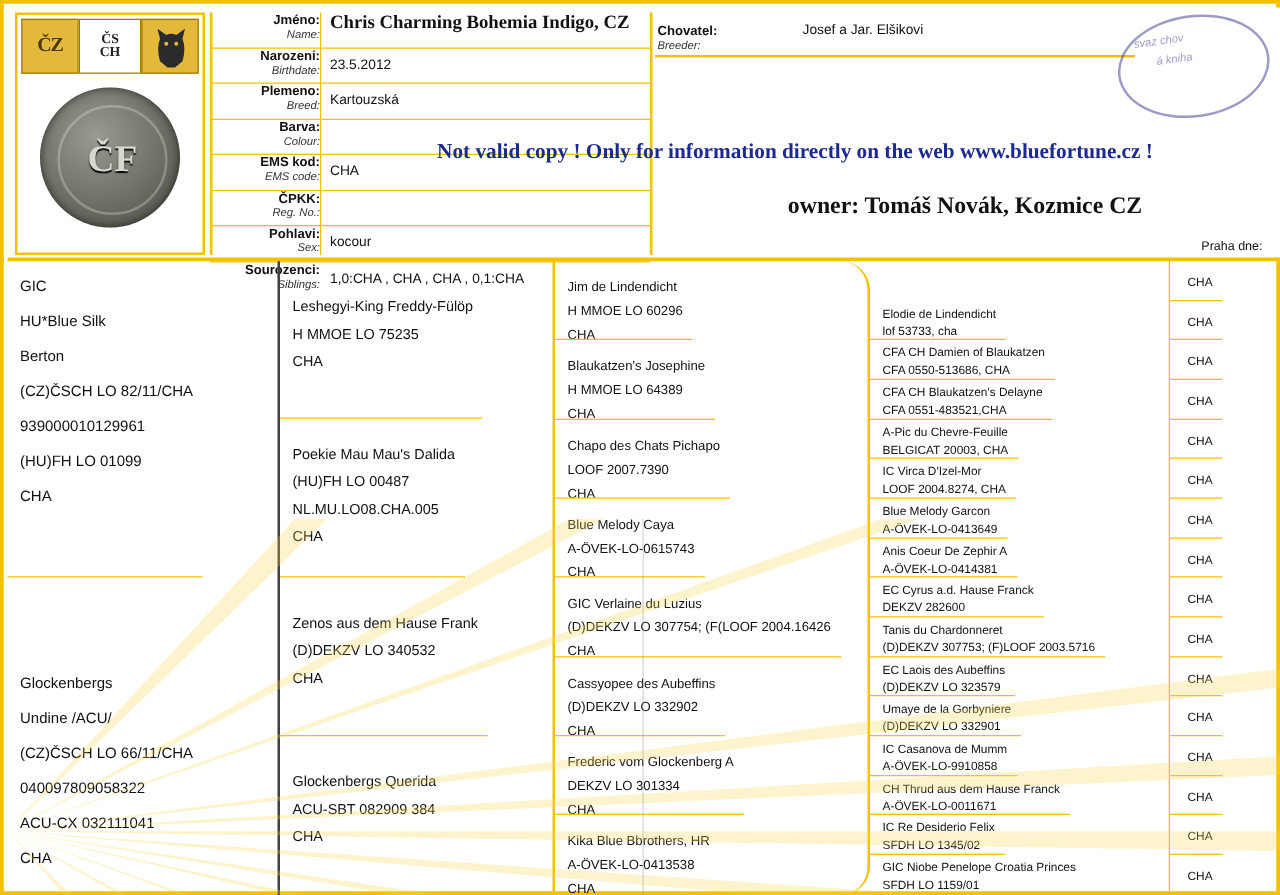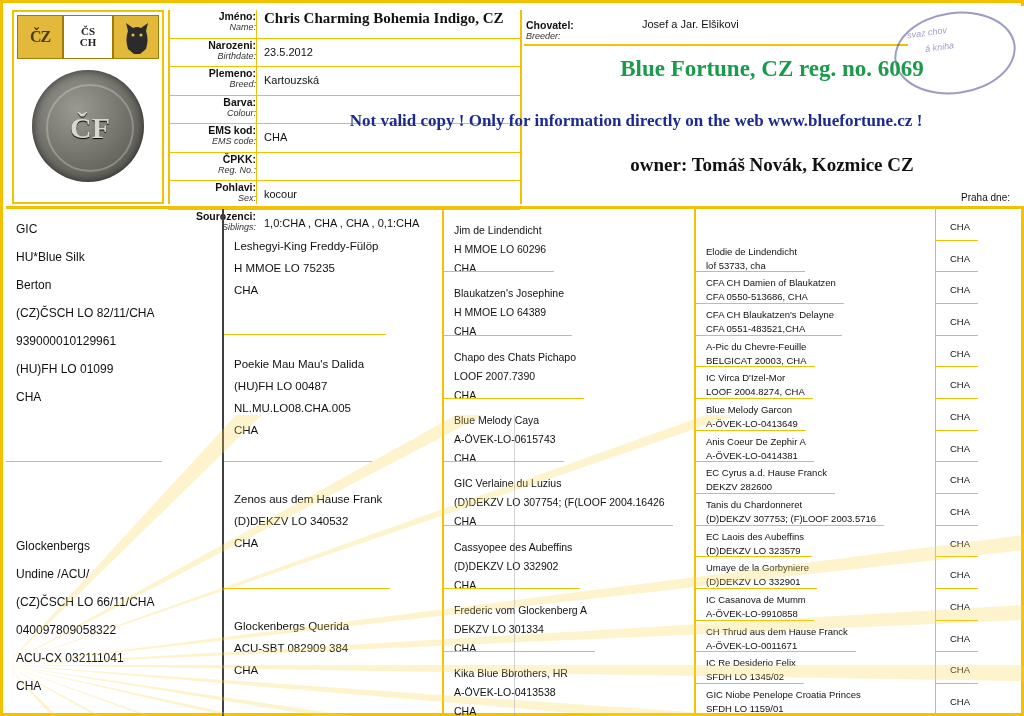--- a/index.html
+++ b/index.html
@@ -136,21 +136,21 @@
     position:absolute;right:14px;top:186px;font-size:10px;color:#111;
   }
 
   
   .ped{
     position:absolute;left:3px;top:206px;width:1018px;height:507px;
   }
   .col{position:absolute;top:0;height:507px;box-sizing:border-box;}
   .c1{left:0;width:218px;border-right:2px solid #404040;}
   .c2{left:218px;width:220px;border-right:2px solid #f2c200;}
-  .c3{left:438px;width:252px;border-right:2px solid #f2c200;}
+  .c3{left:438px;width:252px;border-right:2px solid #f2c200;border-radius:23px;}
   .c4{left:690px;width:240px;border-right:1px solid #f2c200;}
   .c5{left:930px;width:88px;}
 
   .cell{
     position:absolute;left:0;box-sizing:border-box;
     border-bottom:1px solid #f2c200;
     padding:6px 8px 0 10px;
     overflow:hidden;
   }
   .cell .ln{font-size:10.5px;color:#111;line-height:16px;white-space:nowrap;}
@@ -273,21 +273,20 @@
     </div>
     <div class="breeder-val">Josef a Jar. Elšikovi</div>
     <div class="breeder-ul"></div>
 
     <div class="stamp">
       <div class="s1">svaz chov</div>
       <div class="s2">á kniha</div>
       <div class="s3"></div>
     </div>
 
-    <div class="reg-line">Blue Fortune, CZ reg. no. 6069</div>
     <div class="notice">Not valid copy ! Only for information directly on the web www.bluefortune.cz !</div>
     <div class="owner">owner: Tomáš Novák, Kozmice CZ</div>
     <div class="praha">Praha dne:</div>
   </div>
 
   <div class="ped">
 
     <div class="col c1">
       <div class="cell" style="top:0;height:253px;">
         <div class="ln">GIC</div>

